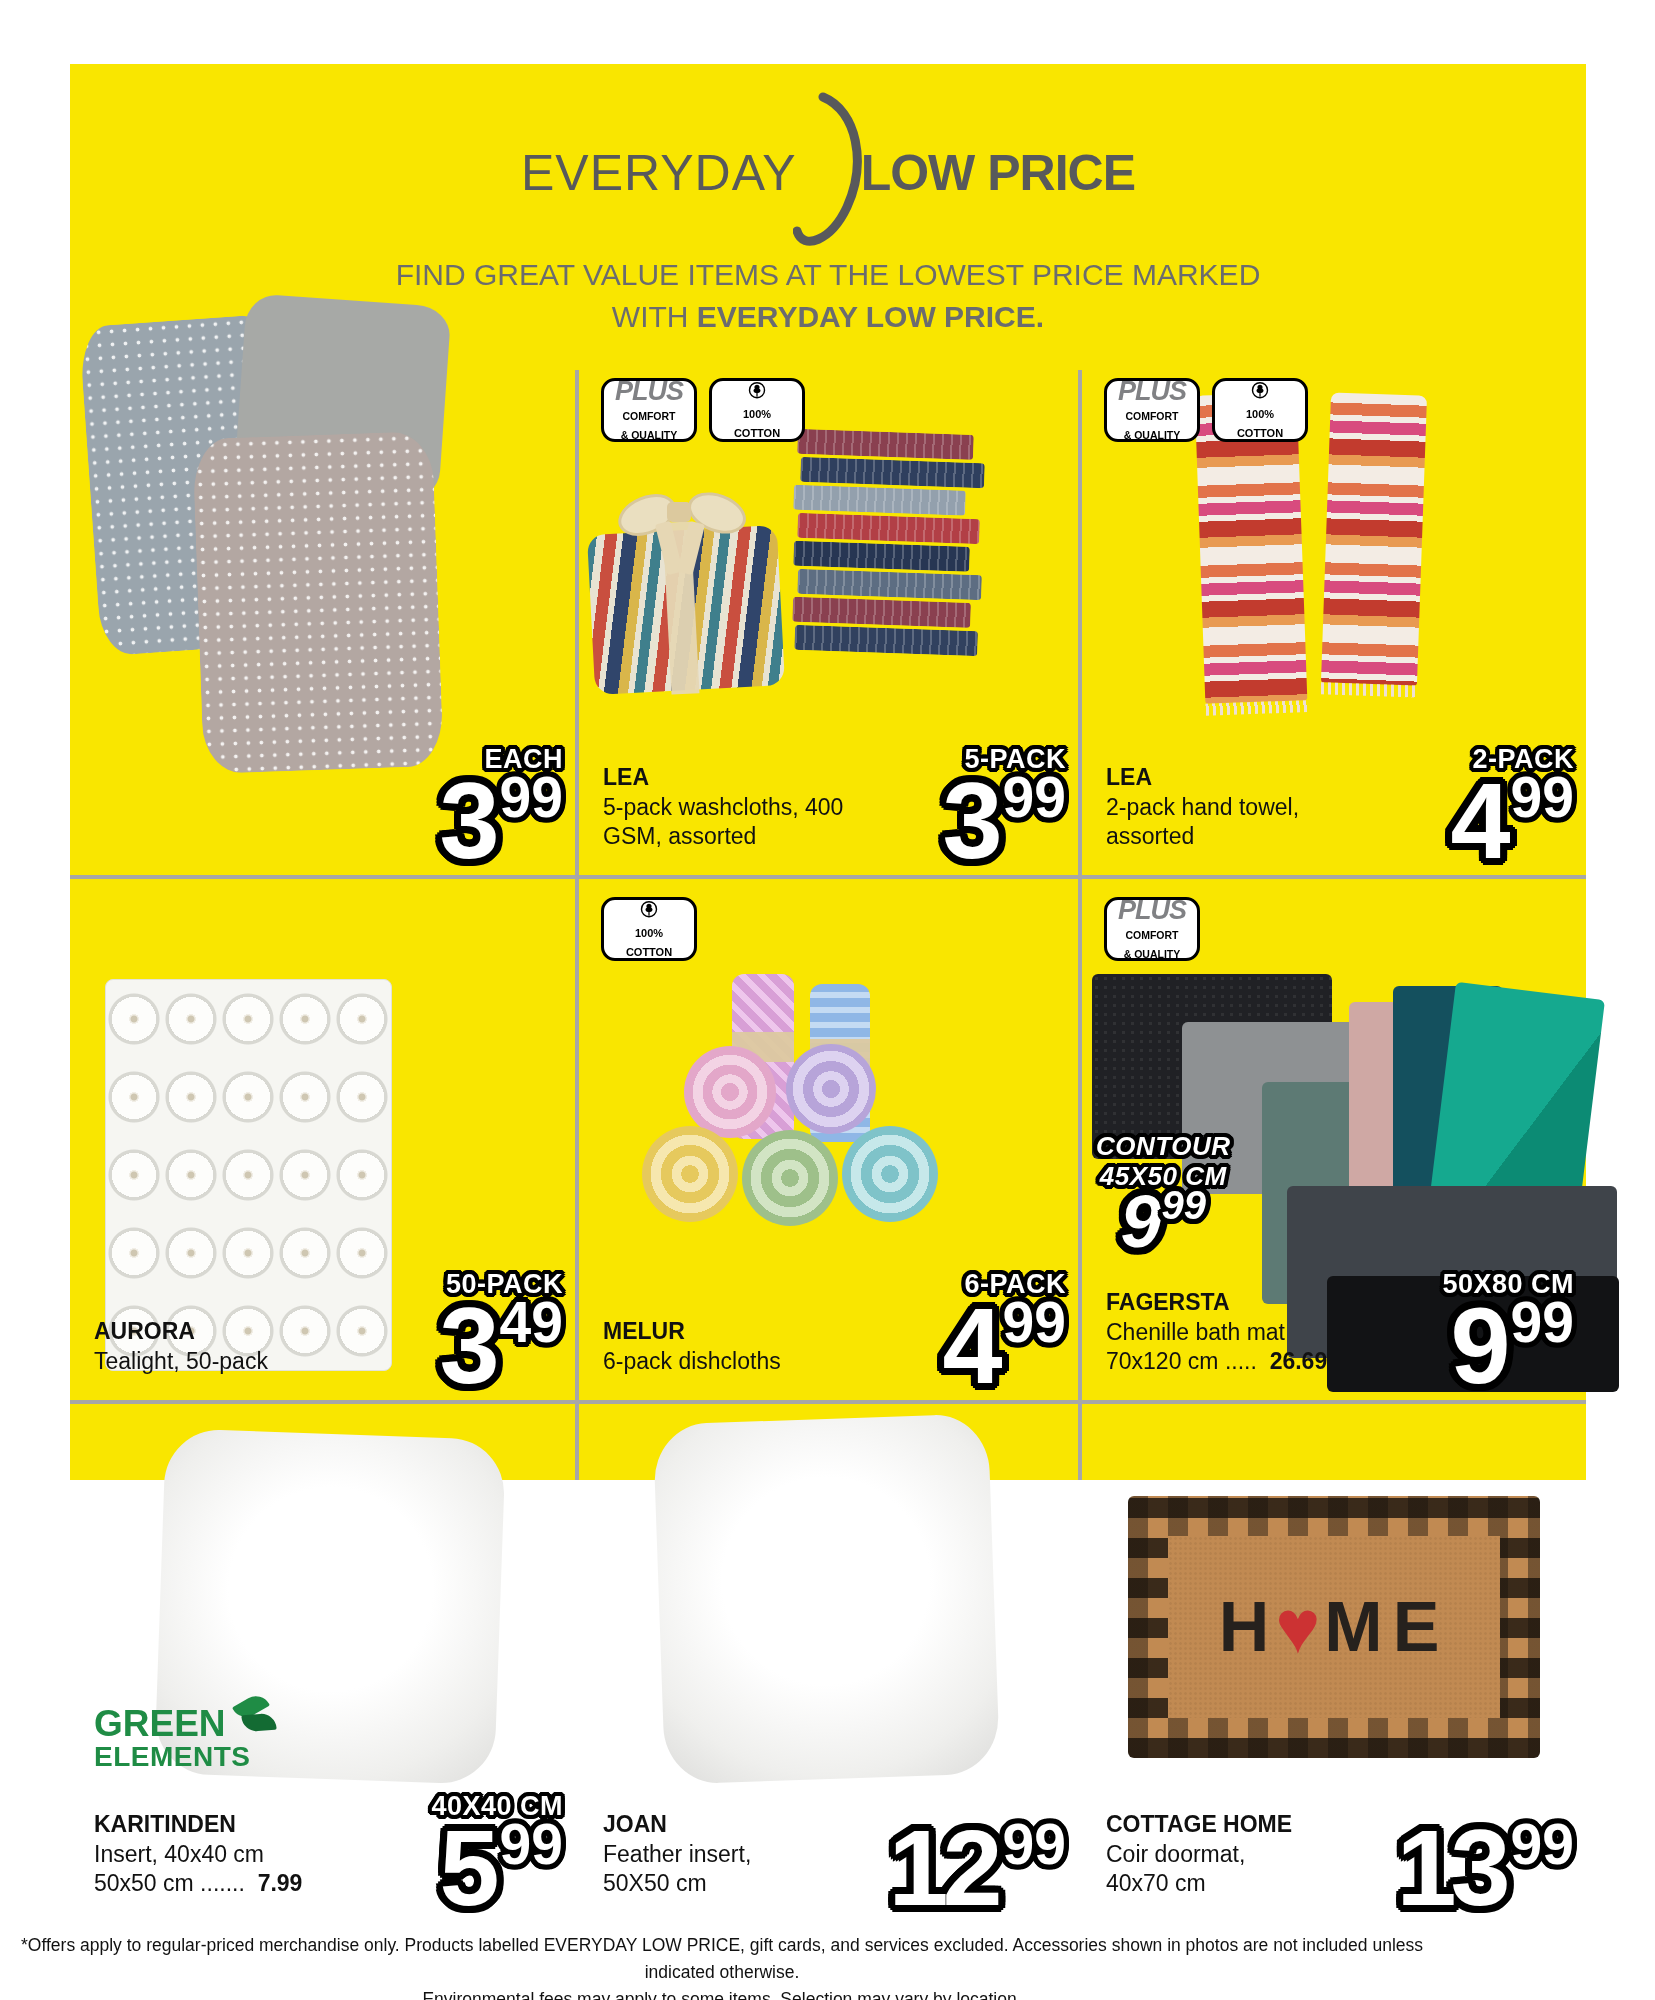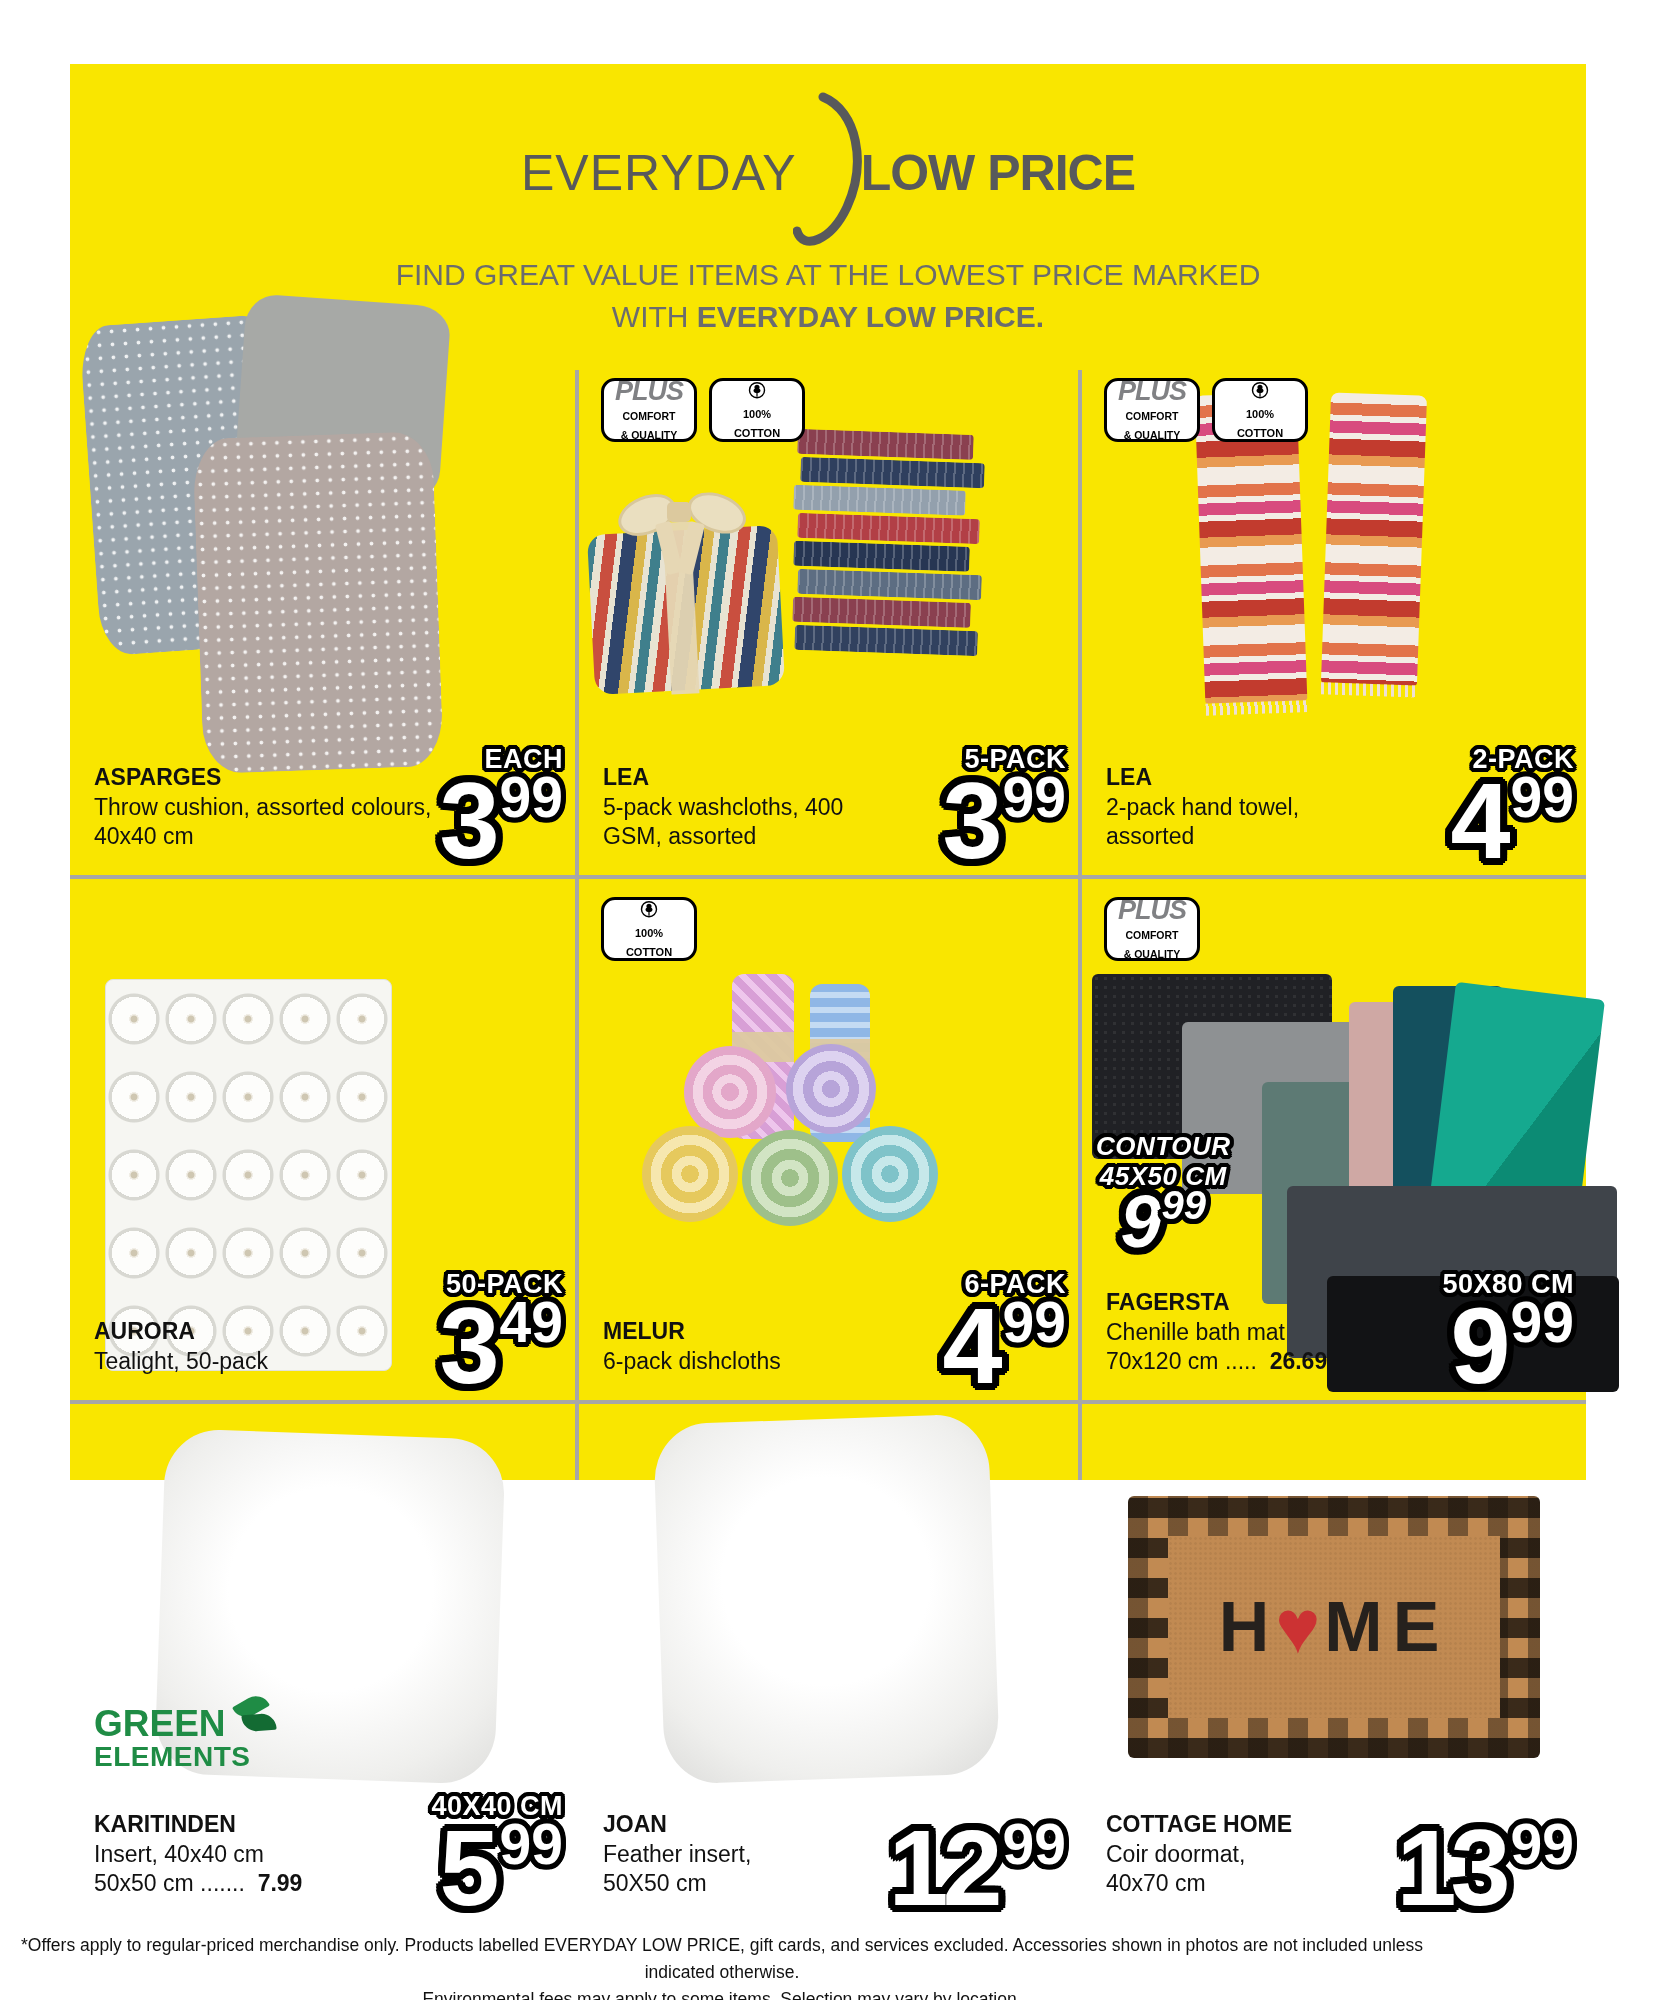--- a/index.html
+++ b/index.html
@@ -133,25 +133,20 @@
   <div class="vline" style="left:505px"></div>
   <div class="vline" style="left:1008px"></div>
   <div class="hline" style="top:811px"></div>
   <div class="hline" style="top:1336px"></div>
 
   <div class="cell" style="left:0;top:306px;width:505px;height:505px">
     <div class="art" style="left:10px;top:-70px;width:380px;height:500px">
       <div class="pillow dots" style="left:10px;top:20px;width:195px;height:330px;background-color:#9aa5ad;transform:rotate(-4deg)"></div>
       <div class="pillow" style="left:160px;top:0;width:205px;height:195px;background-color:#a7a9a6;transform:rotate(4deg)"></div>
       <div class="pillow dots" style="left:118px;top:135px;width:240px;height:335px;background-color:#b3a7a2;transform:rotate(-2deg)"></div>
-    </div>
-    <div class="info">
-      <div class="name">ASPARGES</div>
-      <div class="desc">Throw cushion, assorted colours,</div>
-      <div class="desc">40x40 cm</div>
     </div>
     <div class="pricewrap">
       <div class="plabel">EACH</div>
       <div class="price">
           <span class="int">3</span>
           <span class="cents">99</span>
         </div>
     </div>
   </div>
 

